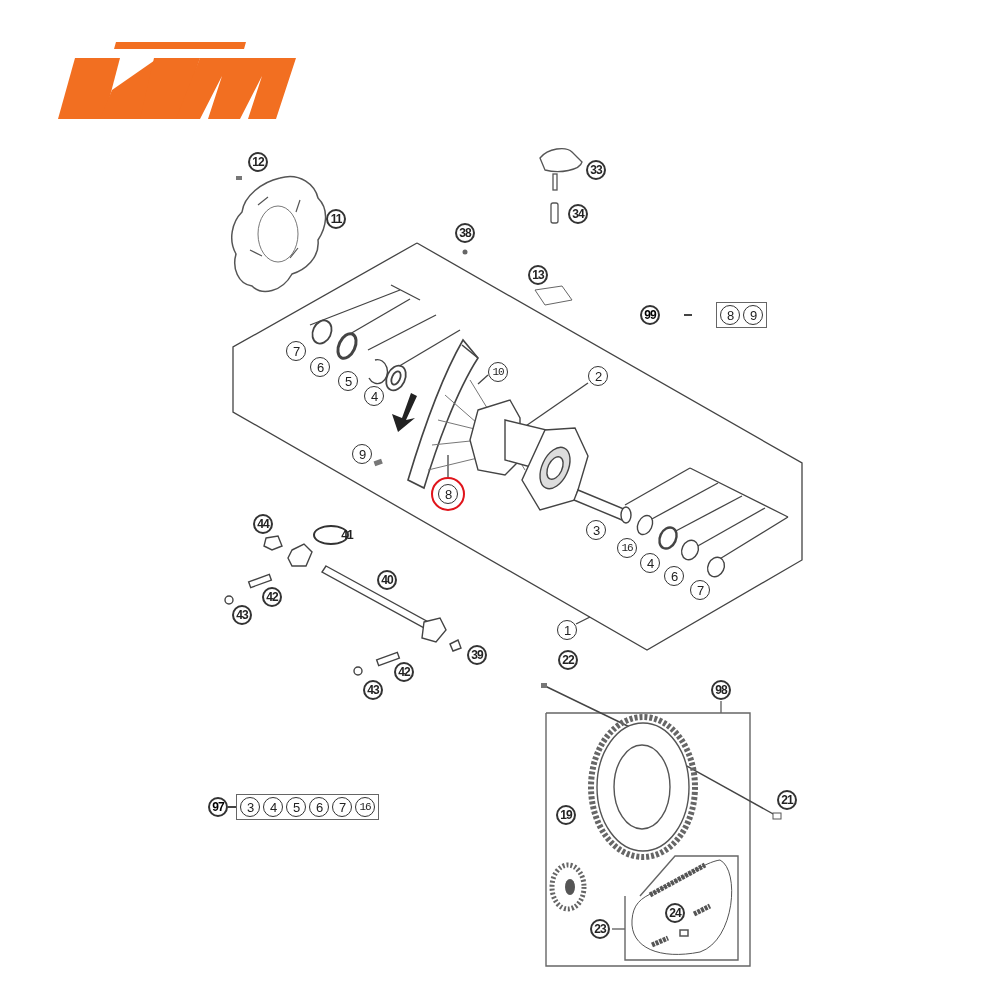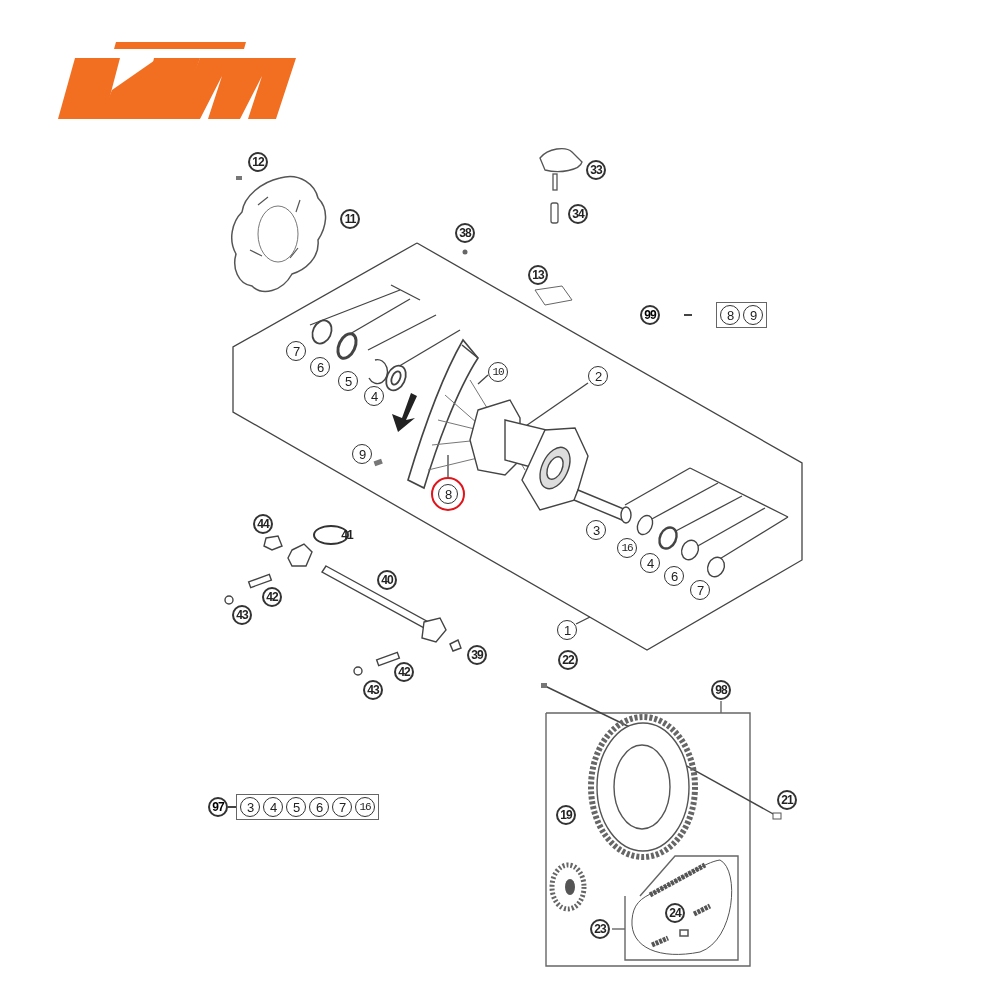--- a/index.html
+++ b/index.html
@@ -166,21 +166,21 @@
       <line x1="652" y1="945" x2="668" y2="938" stroke-width="5" stroke-dasharray="3 1"></line>
       <rect x="680" y="930" width="8" height="6" stroke-width="1.5"></rect>
     </g>
     <rect x="541" y="683" width="6" height="5" fill="#777"></rect>
     <rect x="773" y="813" width="8" height="6" fill="#fff" stroke="#555"></rect>
   </svg>
 
   <div class="callout bold" style="left:258px;top:162px;">
       <span>12</span>
     </div>
-  <div class="callout bold" style="left:350px;top:200px;margin-top:9px;">
+  <div class="callout bold" style="left:336px;top:200px;margin-top:9px;">
       <span>11</span>
     </div>
   <div class="callout bold" style="left:596px;top:170px;">
       <span>33</span>
     </div>
   <div class="callout bold" style="left:578px;top:214px;">
       <span>34</span>
     </div>
   <div class="callout bold" style="left:465px;top:233px;">
       <span>38</span>

